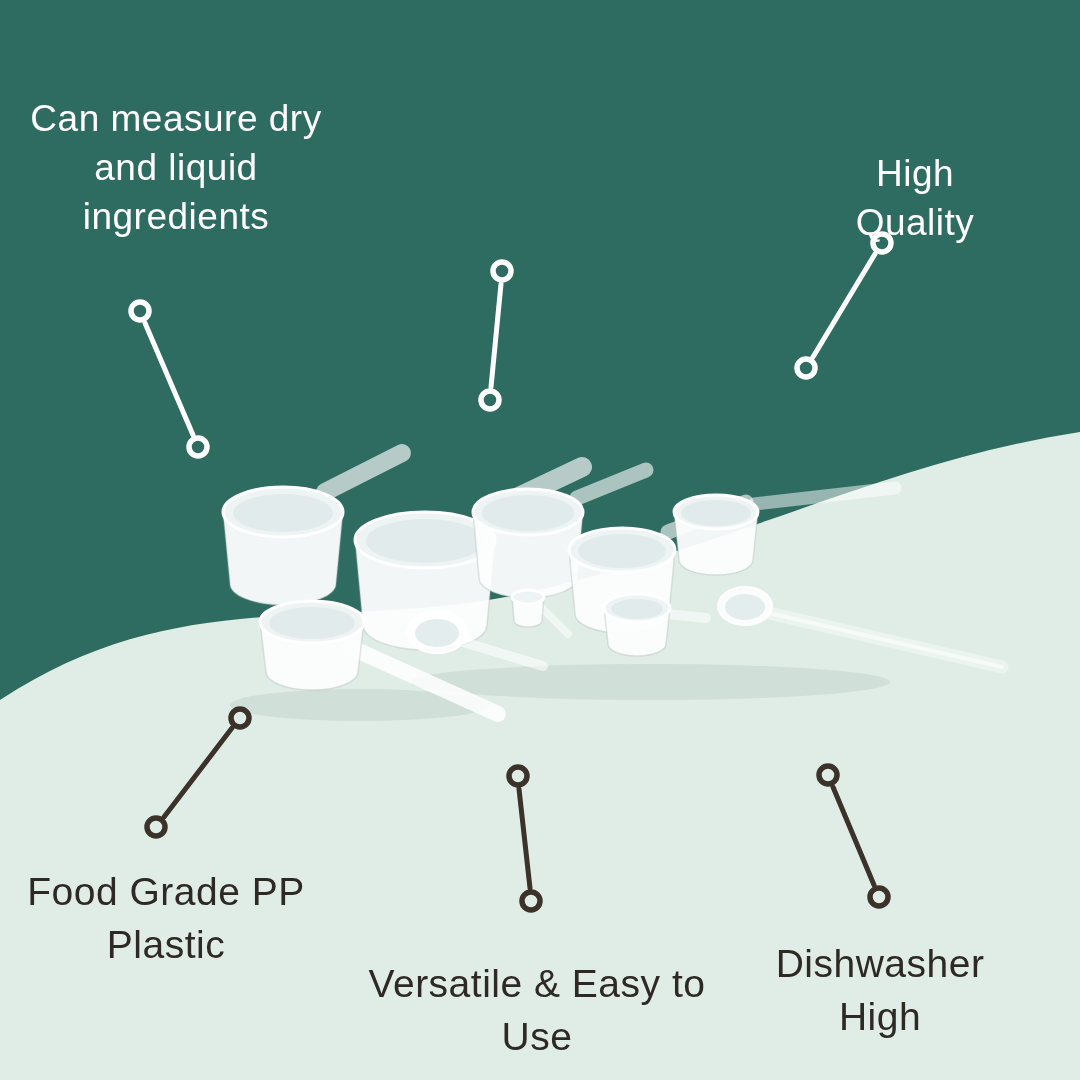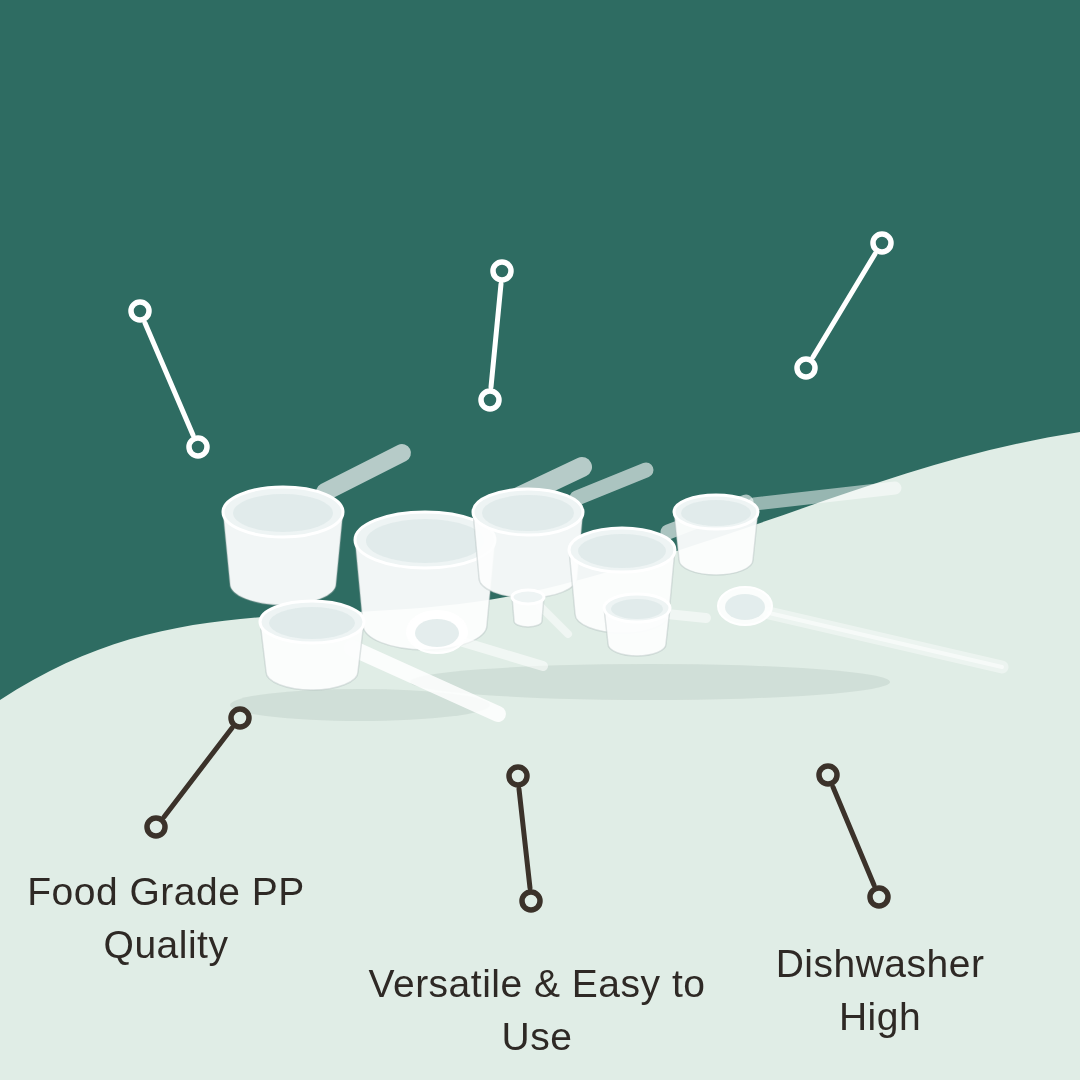--- a/index.html
+++ b/index.html
@@ -155,24 +155,28 @@
       <line x1="519" y1="789" x2="530" y2="888"></line>
       <circle cx="531" cy="901" r="9"></circle>
     </g>
     <g class="conn conn-dark">
       <circle cx="828" cy="775" r="9"></circle>
       <line x1="833" y1="787" x2="874" y2="885"></line>
       <circle cx="879" cy="897" r="9"></circle>
     </g>
   </svg>
 
+  <div class="label light" style="left:176px; top:95px;">Can measure dry
+and liquid
+ingredients</div>
 
 
+  <div class="label light" style="left:915px; top:150px;">High Quality</div>
 
   <div class="label dark" style="left:166px; top:866px;">Food Grade PP
-Quality</div>
+Plastic</div>
 
   <div class="label dark" style="left:537px; top:958px;">Versatile &amp; Easy to
 Use</div>
 
   <div class="label dark" style="left:880px; top:938px;">Dishwasher High</div>
 
 </div>
 
 </body></html>

